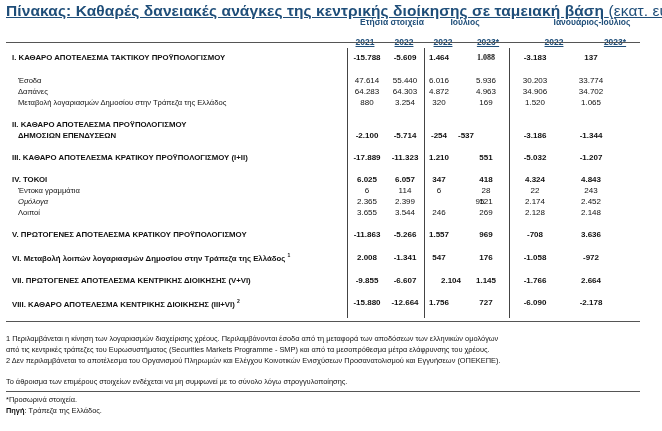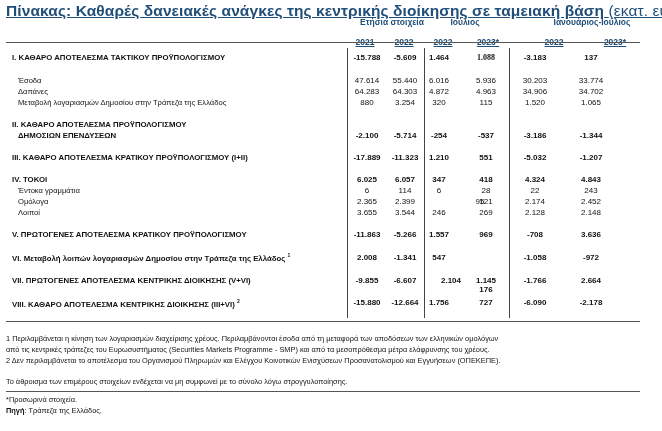--- a/index.html
+++ b/index.html
@@ -47,21 +47,21 @@
 
 <div class="label bold" style="left:12px; top:53px;">I. ΚΑΘΑΡΟ ΑΠΟΤΕΛΕΣΜΑ ΤΑΚΤΙΚΟΥ ΠΡΟΫΠΟΛΟΓΙΣΜΟΥ</div>
 <div class="label indent" style="top:76px;">Έσοδα</div>
 <div class="label indent" style="top:87px;">Δαπάνες</div>
 <div class="label indent" style="top:98px;">Μεταβολή λογαριασμών Δημοσίου στην Τράπεζα της Ελλάδος</div>
 <div class="label bold" style="left:12px; top:120px;">II. ΚΑΘΑΡΟ ΑΠΟΤΕΛΕΣΜΑ ΠΡΟΫΠΟΛΟΓΙΣΜΟΥ</div>
 <div class="label bold" style="left:18px; top:131px;">ΔΗΜΟΣΙΩΝ ΕΠΕΝΔΥΣΕΩΝ</div>
 <div class="label bold" style="left:12px; top:153px;">III. ΚΑΘΑΡΟ ΑΠΟΤΕΛΕΣΜΑ ΚΡΑΤΙΚΟΥ ΠΡΟΫΠΟΛΟΓΙΣΜΟΥ (I+II)</div>
 <div class="label bold" style="left:12px; top:175px;">IV. ΤΟΚΟΙ</div>
 <div class="label indent" style="top:186px;">Έντοκα γραμμάτια</div>
-<div class="label indent" style="top:197px;">Ομόλογα</div>
+<div class="label indent" style="top:197px;font-style:italic;">Ομόλογα</div>
 <div class="label indent" style="top:208px;">Λοιποί</div>
 <div class="label bold" style="left:12px; top:230px;">V. ΠΡΩΤΟΓΕΝΕΣ ΑΠΟΤΕΛΕΣΜΑ ΚΡΑΤΙΚΟΥ ΠΡΟΫΠΟΛΟΓΙΣΜΟΥ</div>
 <div class="label bold" style="left:12px; top:252px;"><span>VI. Μεταβολή λοιπών λογαριασμών Δημοσίου στην Τράπεζα της Ελλάδος</span> <sup>1</sup></div>
 <div class="label bold" style="left:12px; top:276px;">VII. ΠΡΩΤΟΓΕΝΕΣ ΑΠΟΤΕΛΕΣΜΑ ΚΕΝΤΡΙΚΗΣ ΔΙΟΙΚΗΣΗΣ (V+VI)</div>
 <div class="label bold" style="left:12px; top:298px;"><span>VIII. ΚΑΘΑΡΟ ΑΠΟΤΕΛΕΣΜΑ ΚΕΝΤΡΙΚΗΣ ΔΙΟΙΚΗΣΗΣ (III+VI)</span> <sup>2</sup></div>
 
 <div>
 
   <div class="val bold" style="left:342px; top:53px;">-15.788</div>
   <div class="val bold" style="left:380px; top:53px;">-5.609</div>
@@ -80,28 +80,28 @@
   <div class="val" style="left:342px; top:87px;">64.283</div>
   <div class="val" style="left:380px; top:87px;">64.303</div>
   <div class="val" style="left:414px; top:87px;">4.872</div>
   <div class="val" style="left:461px; top:87px;">4.963</div>
   <div class="val" style="left:510px; top:87px;">34.906</div>
   <div class="val" style="left:566px; top:87px;">34.702</div>
 
   <div class="val" style="left:342px; top:98px;">880</div>
   <div class="val" style="left:380px; top:98px;">3.254</div>
   <div class="val" style="left:414px; top:98px;">320</div>
-  <div class="val" style="left:461px; top:98px;">115</div>
+  <div class="val" style="left:461px; top:98px;">169</div>
   <div class="val" style="left:510px; top:98px;">1.520</div>
   <div class="val" style="left:566px; top:98px;">1.065</div>
 
   <div class="val bold" style="left:342px; top:131px;">-2.100</div>
   <div class="val bold" style="left:380px; top:131px;">-5.714</div>
   <div class="val bold" style="left:414px; top:131px;">-254</div>
-  <div class="val bold" style="left:461px; top:131px;">-537</div>
+  <div class="val bold" style="left:441px; top:131px;">-537</div>
   <div class="val bold" style="left:510px; top:131px;">-3.186</div>
   <div class="val bold" style="left:566px; top:131px;">-1.344</div>
 
   <div class="val bold" style="left:342px; top:153px;">-17.889</div>
   <div class="val bold" style="left:380px; top:153px;">-11.323</div>
   <div class="val bold" style="left:414px; top:153px;">1.210</div>
   <div class="val bold" style="left:461px; top:153px;">551</div>
   <div class="val bold" style="left:510px; top:153px;">-5.032</div>
   <div class="val bold" style="left:566px; top:153px;">-1.207</div>
 
@@ -136,21 +136,21 @@
   <div class="val bold" style="left:342px; top:230px;">-11.863</div>
   <div class="val bold" style="left:380px; top:230px;">-5.266</div>
   <div class="val bold" style="left:414px; top:230px;">1.557</div>
   <div class="val bold" style="left:461px; top:230px;">969</div>
   <div class="val bold" style="left:510px; top:230px;">-708</div>
   <div class="val bold" style="left:566px; top:230px;">3.636</div>
 
   <div class="val bold" style="left:342px; top:253px;">2.008</div>
   <div class="val bold" style="left:380px; top:253px;">-1.341</div>
   <div class="val bold" style="left:414px; top:253px;">547</div>
-  <div class="val bold" style="left:461px; top:253px;margin-top:32px;">176</div>
+  <div class="val bold" style="left:461px; top:253px;">176</div>
   <div class="val bold" style="left:510px; top:253px;">-1.058</div>
   <div class="val bold" style="left:566px; top:253px;">-972</div>
 
   <div class="val bold" style="left:342px; top:276px;">-9.855</div>
   <div class="val bold" style="left:380px; top:276px;">-6.607</div>
   <div class="val bold" style="left:414px; top:276px;padding-left:12px;">2.104</div>
   <div class="val bold" style="left:461px; top:276px;">1.145</div>
   <div class="val bold" style="left:510px; top:276px;">-1.766</div>
   <div class="val bold" style="left:566px; top:276px;">2.664</div>
 

